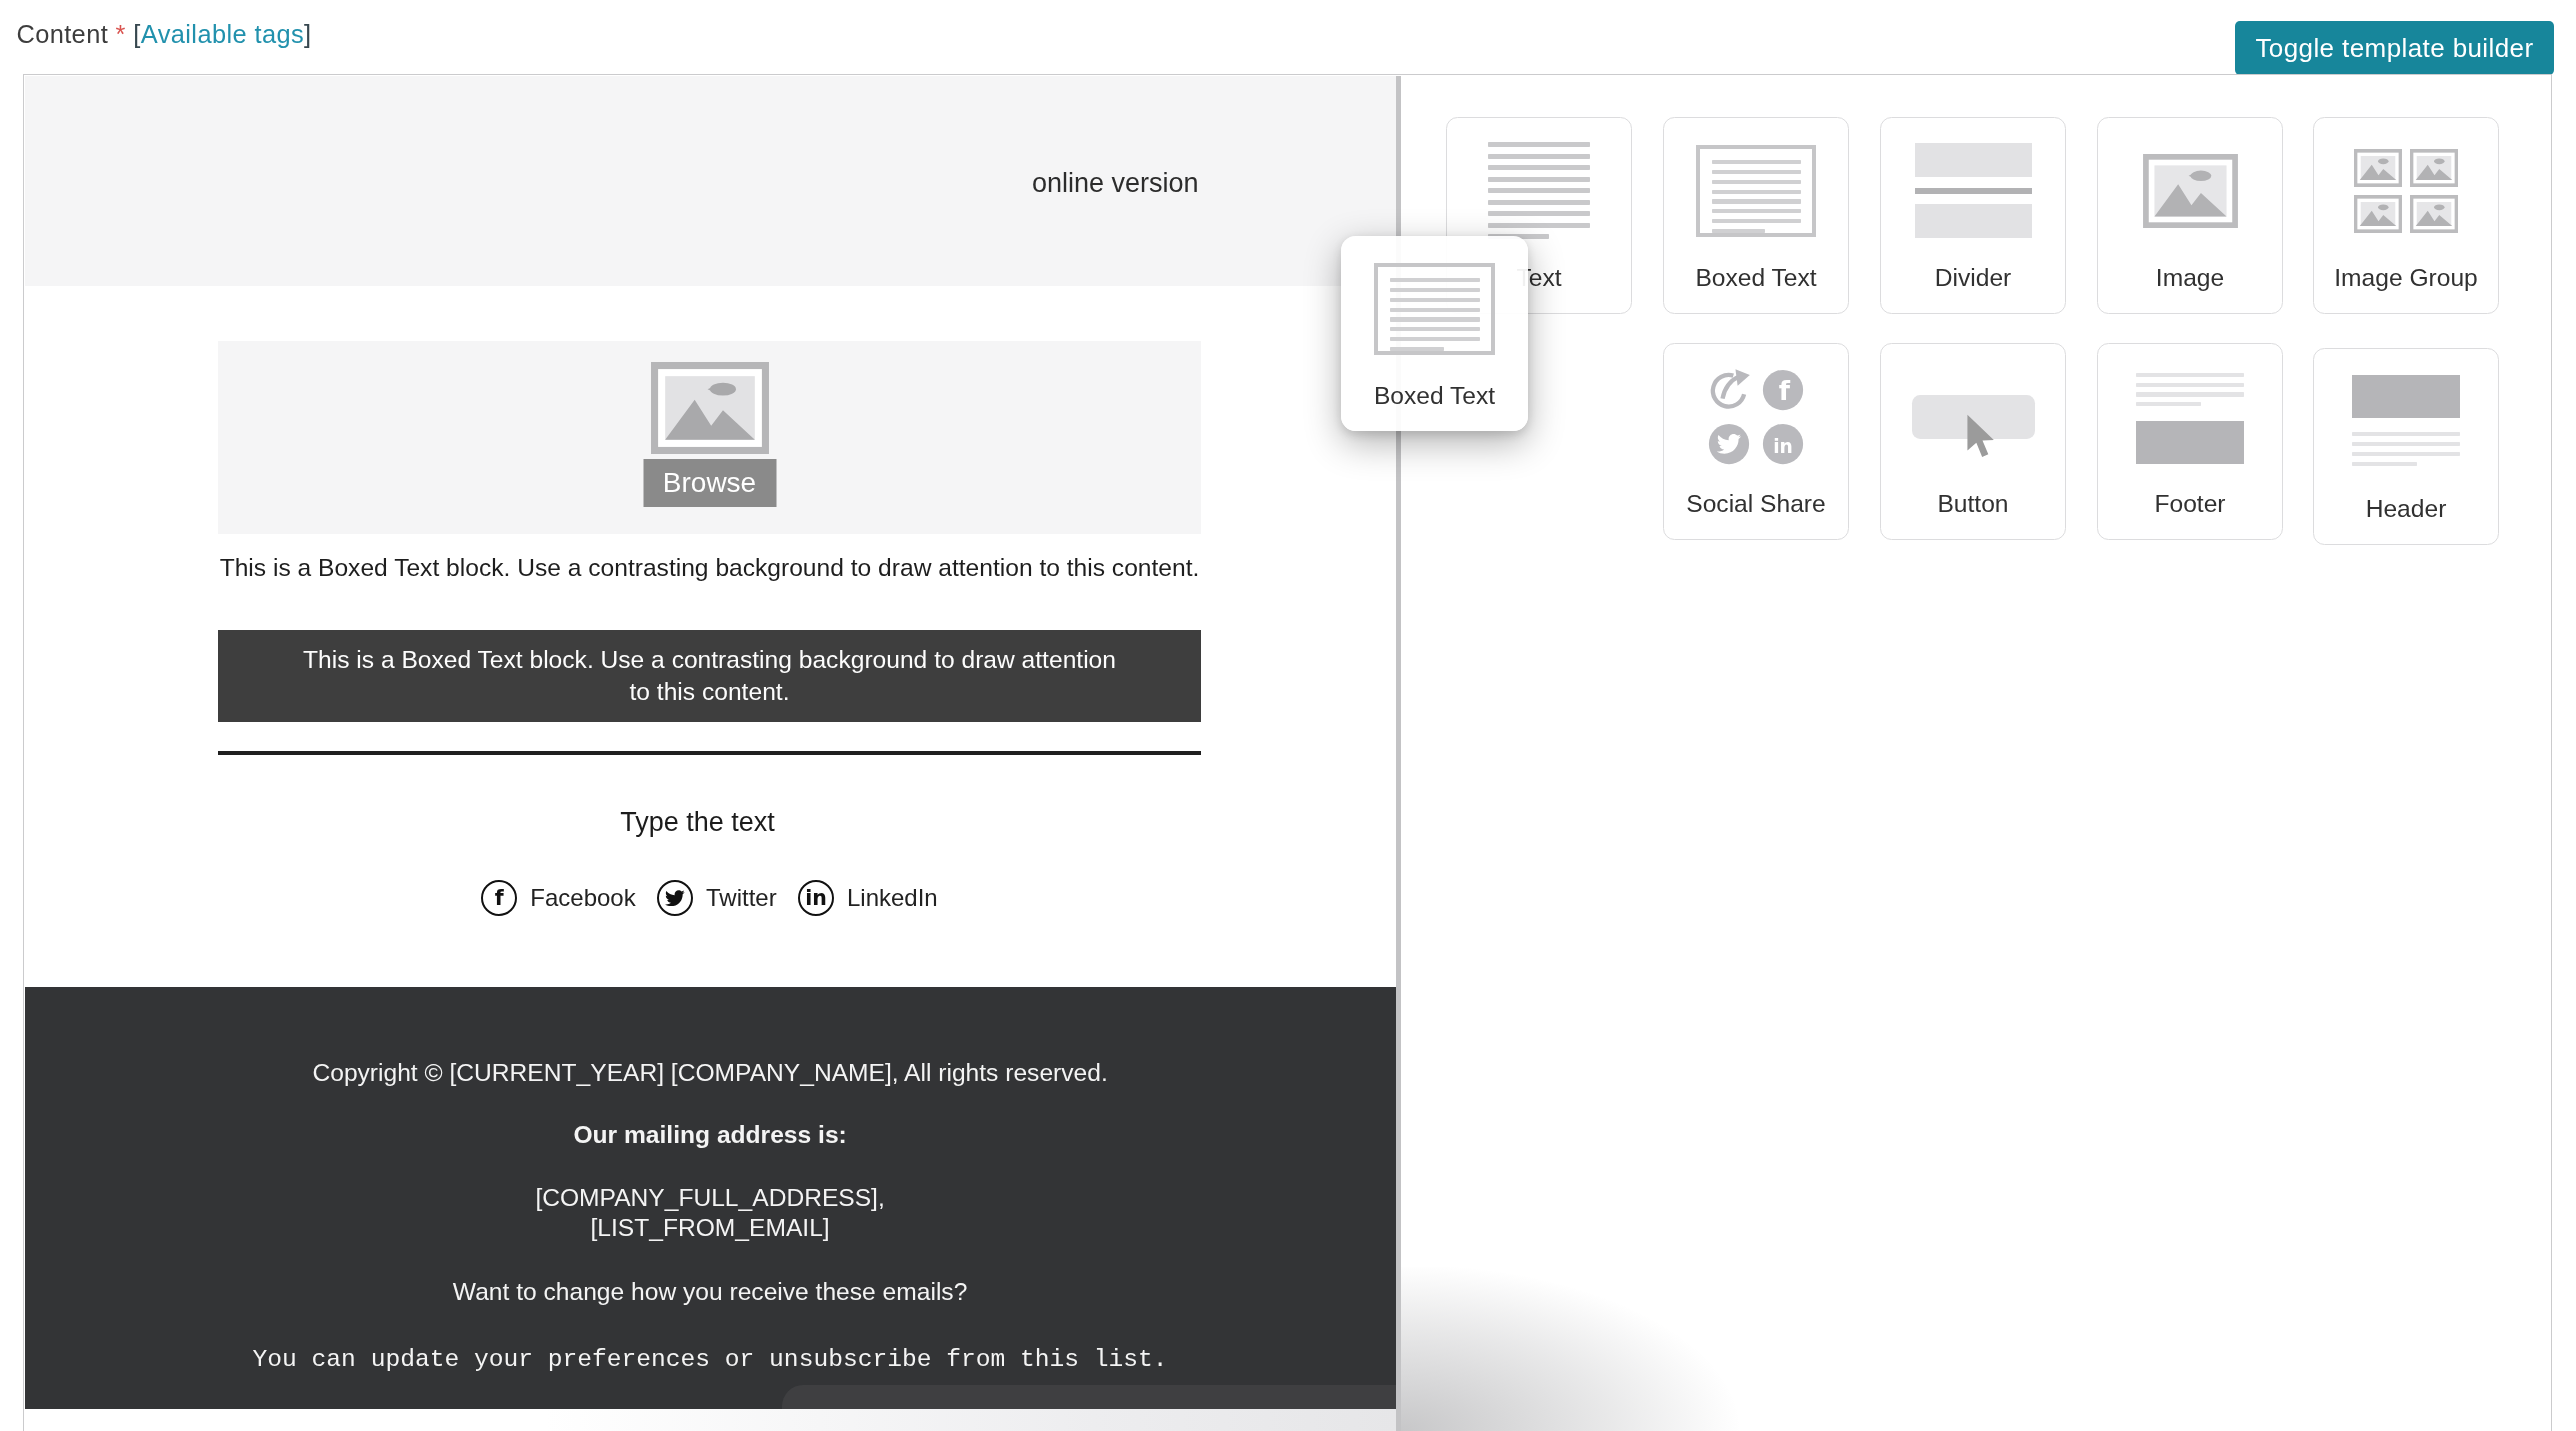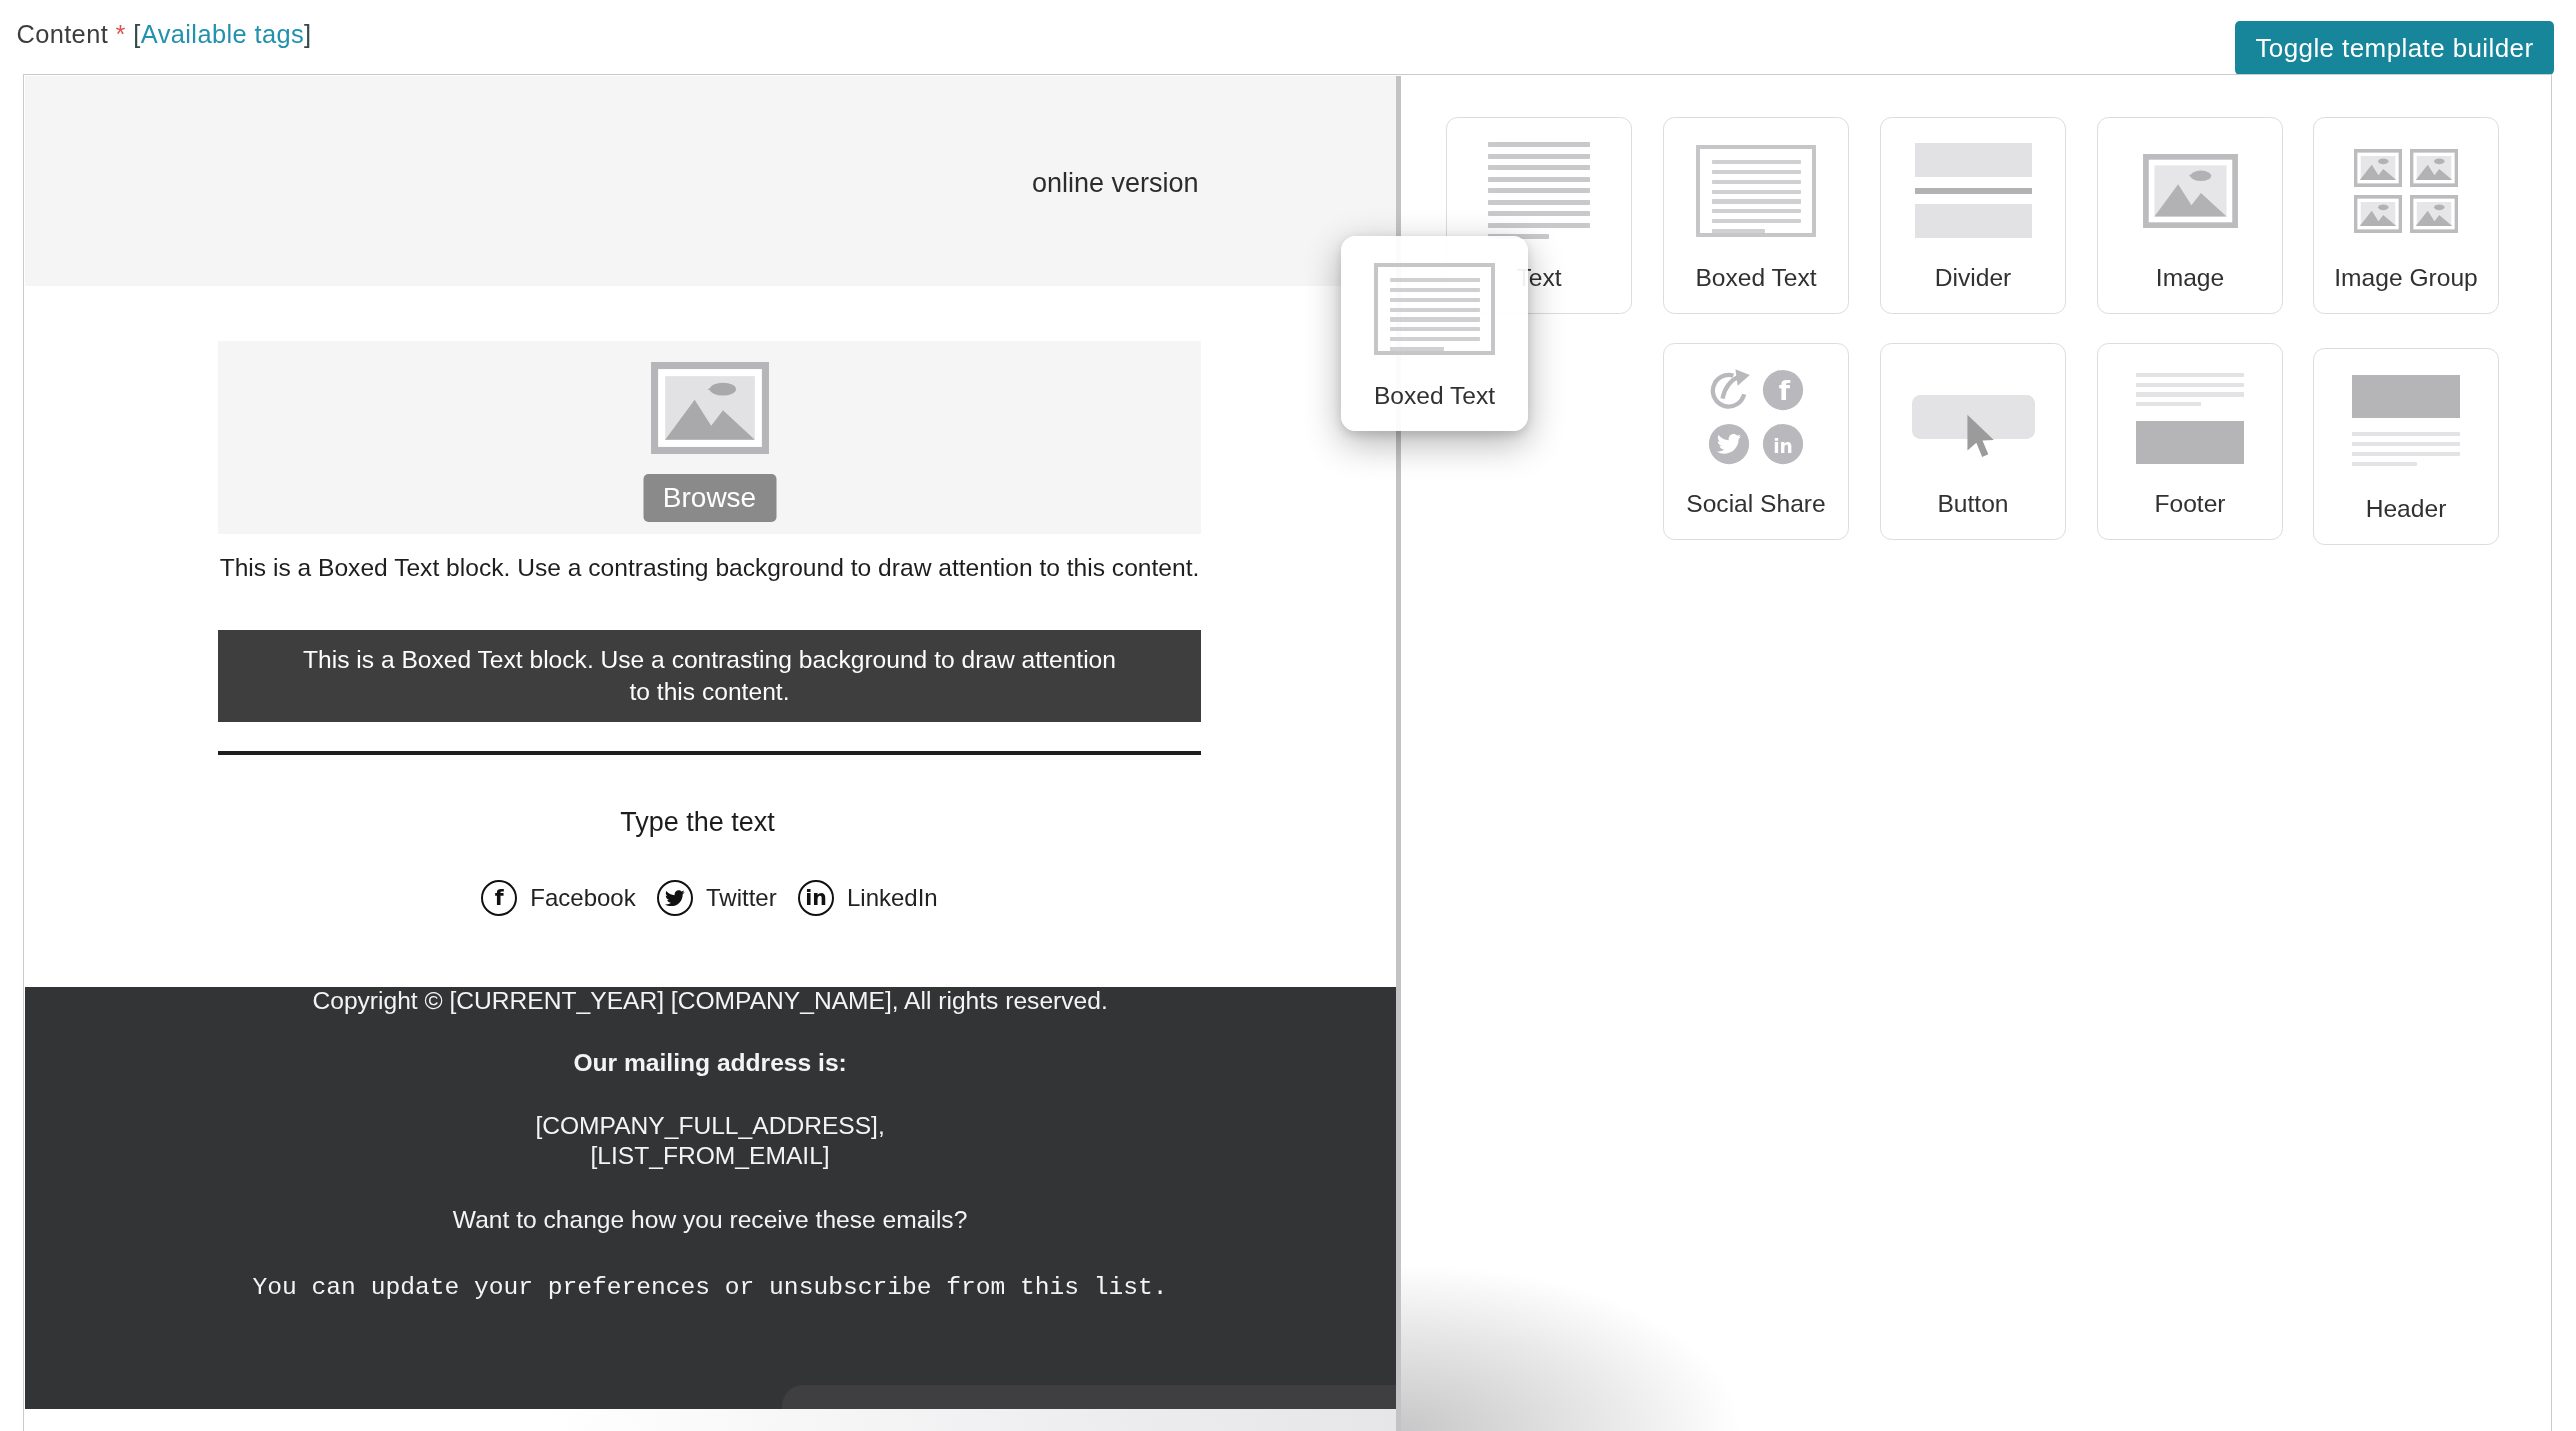--- a/index.html
+++ b/index.html
@@ -18,39 +18,39 @@
 
   
   .workspace{left:23px;top:74px;width:2527px;height:1358px;border:1.6px solid #cbcbcd;border-bottom:none;background:#fff;}
   .v-divider{left:1396px;top:76px;width:4.9px;height:1356px;background:#c3c3c5;}
 
   
   .preheader{left:24.6px;top:76px;width:1371px;height:210px;background:#f5f5f6;
              text-align:right;box-sizing:border-box;padding:92px 197px 0 0;font-size:27px;color:#2c2c2c;}
   .img-block{left:218px;top:341px;width:983px;height:193px;background:#f5f5f6;}
   .img-ph{position:absolute;left:50%;top:21.3px;transform:translateX(-50%);}
-  .browse-btn{position:absolute;left:50%;top:133px;transform:translateX(-50%);
-              width:133px;height:48px;background:#8a8a8a;color:#fff;border:none;border-radius:5px;
+  .browse-btn{position:absolute;left:50%;top:118px;transform:translateX(-50%);
+              width:133px;height:48px;background:#8a8a8a;color:#fff;border:none;border-radius:0;
               font-size:28px;font-family:inherit;display:flex;align-items:center;justify-content:center;cursor:pointer;}
   .txt-light{left:218px;top:552px;width:983px;font-size:24.6px;line-height:32px;color:#1e1e1e;text-align:center;}
   .txt-dark{left:218px;top:630px;width:983px;height:92px;background:#3e3e3e;color:#fdfdfd;
             font-size:24.6px;line-height:32px;text-align:center;display:flex;align-items:center;justify-content:center;
             box-sizing:border-box;padding:0 78px;}
   .email-divider{left:218px;top:751px;width:983px;height:4.1px;background:#1f1f1f;}
   .type-text{left:206px;top:807px;width:983px;text-align:center;font-size:27px;color:#1c1c1c;}
   .social-row{left:218px;top:880px;width:983px;display:flex;justify-content:center;align-items:center;gap:21.3px;}
   .social-item{display:flex;align-items:center;gap:13px;cursor:pointer;}
   .s-circle{width:36px;height:36px;border:2.5px solid #111;border-radius:50%;
             display:flex;align-items:center;justify-content:center;box-sizing:border-box;}
   .s-circle b{font-size:20.5px;color:#111;font-family:"DejaVu Sans",sans-serif;}
   .social-item span.lbl{font-size:24px;color:#222;}
 
   .email-footer{left:24.6px;top:987px;width:1371px;height:423px;background:#333436;color:#f4f4f4;
                 text-align:center;font-size:24.6px;}
-  .email-footer .l1{}
+  .email-footer .l1{margin-top:72px;}
   .email-footer .l2{margin-top:34px;font-weight:bold;}
   .email-footer .l3{margin-top:34px;line-height:30px;}
   .email-footer .l4{margin-top:35px;}
   .email-footer .l5{margin-top:40px;font-family:Liberation Mono, monospace;}
 
   
   .corner-light{left:782px;top:1385px;width:614px;height:47px;background:rgba(255,255,255,.06);border-top-left-radius:21.3px;}
   .below-shade{left:24.6px;top:1409px;width:1371px;height:22px;
                background:linear-gradient(to right,#ffffff 0%,#ffffff 38%,#ededef 78%,#e6e6e8 100%);}
   .builder-shade{left:1400px;top:1267px;width:386px;height:164px;

